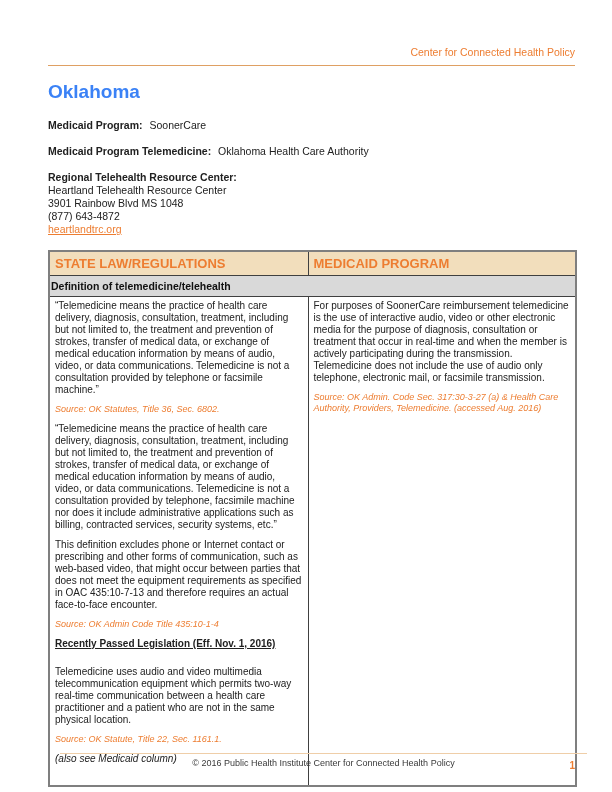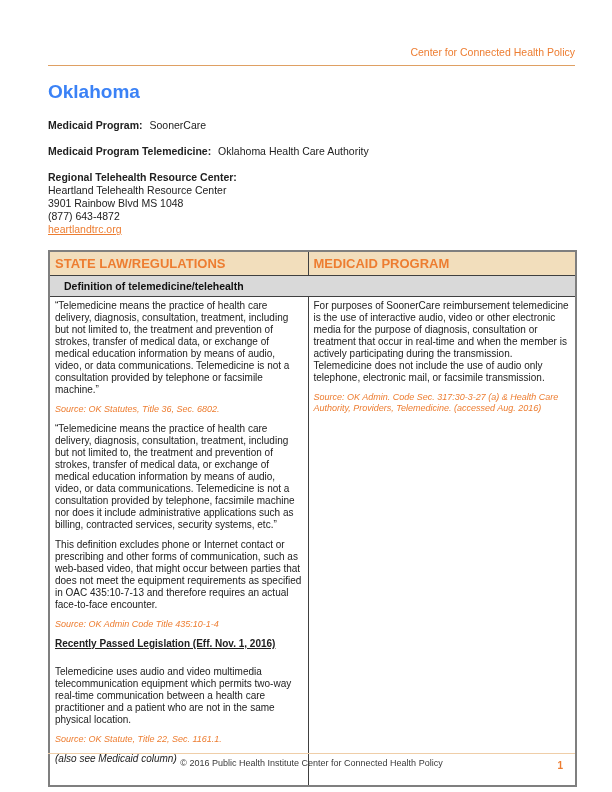--- a/index.html
+++ b/index.html
@@ -45,39 +45,39 @@
     background:#F2DEBC;
     color:#ED7D31;
     font-size:13px;font-weight:bold;
     text-align:left;
     padding:4px 5px;
     height:12px;
   }
   td.section-head{
     background:#D9D9D9;
     font-size:10.5px;font-weight:bold;color:#111;
-    padding:4px 14px;
+    padding:4px 1px;
   }
   td.cell{
     padding:2px 5px 12px 5px;
     font-size:10px;line-height:12px;
     height:431px;
   }
   .para{margin:8px 0;}
   .para:first-child{margin-top:1px;}
   .para.source{
     color:#ED7D31;font-weight:normal;font-style:italic;font-size:9px;line-height:11px;
   }
   .para.subhead{
     font-weight:bold;text-decoration:underline;margin-bottom:0;
   }
   .para.subhead + .para{margin-top:16px;}
   .para.note{font-style:italic;}
   .doc-footer{
-    position:absolute;left:48px;top:753px;width:527px;
+    position:absolute;left:60px;top:753px;width:527px;
     border-top:1px solid #EFCEA8;
     padding-top:4px;
     font-size:9px;color:#3A3A3A;
     text-align:center;
   }
   .page-number{
     position:absolute;right:12px;top:6px;
     color:#ED7D31;font-size:10px;font-weight:bold;
   }
 </style>

